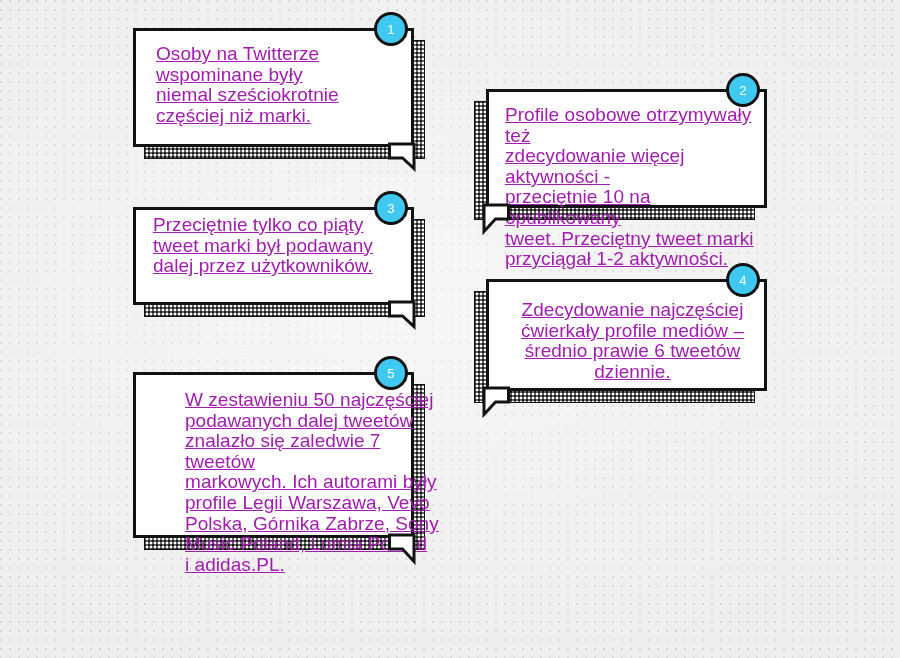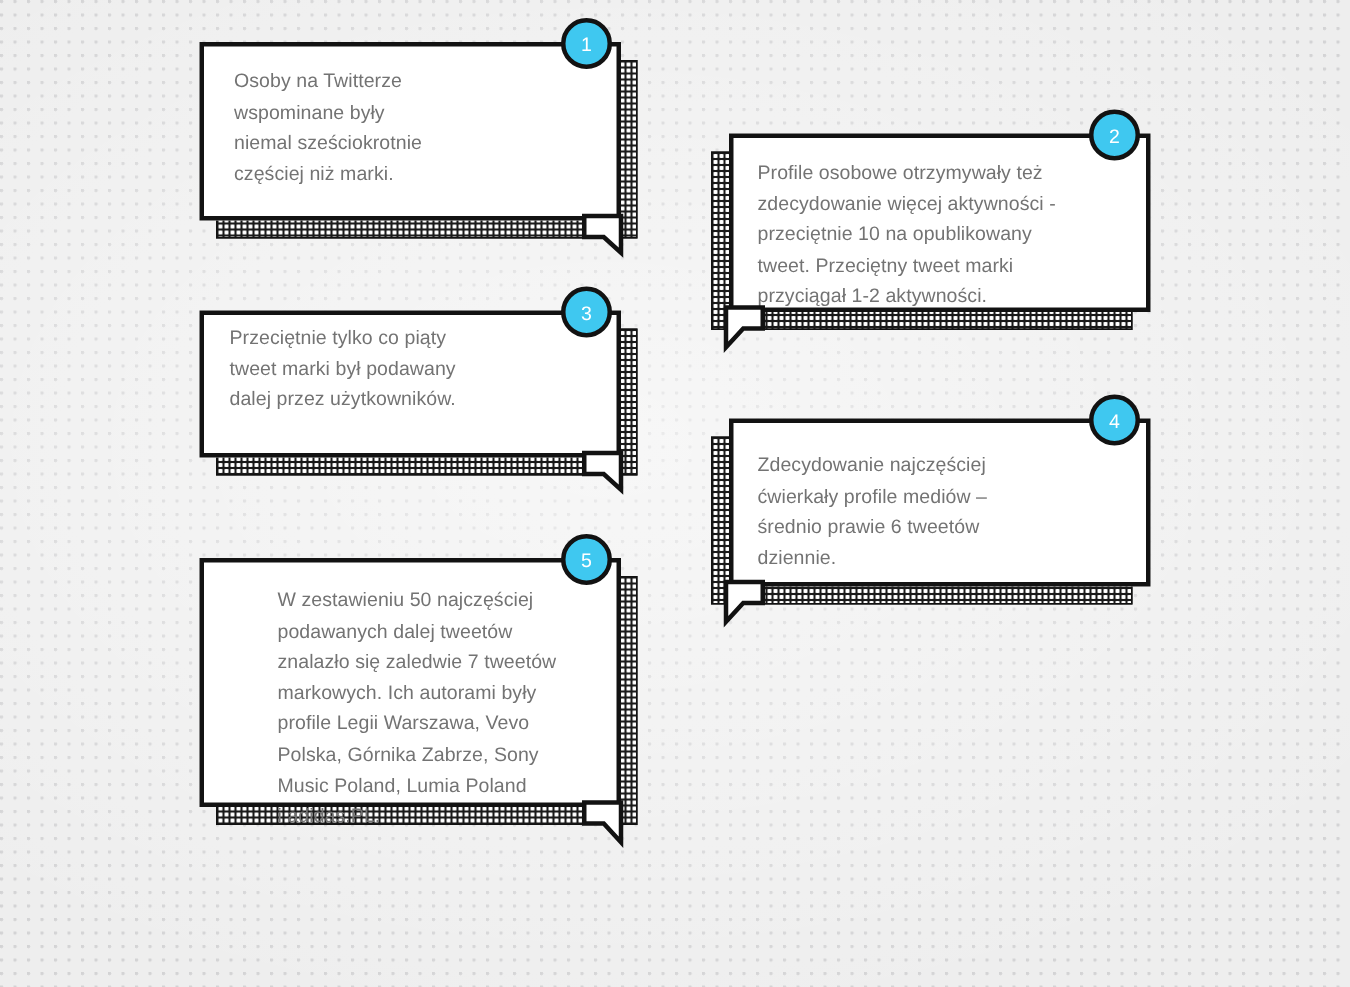--- a/index.html
+++ b/index.html
@@ -52,26 +52,27 @@
   .bubble-body {
     position: absolute;
     background: #ffffff;
     border: 3px solid #121212;
     box-sizing: border-box;
     z-index: 2;
   }
 
   .bubble-text {
     position: absolute;
-    color: #737373;
-    font-size: 13px;
+    color: #a21caf;
+    font-size: 19px;
     line-height: 20.6px;
     letter-spacing: 0.05px;
     white-space: pre-line;
     z-index: 3;
+    text-decoration: underline;
   }
 
   
   .bubble-tail {
     position: absolute;
     z-index: 4;
   }
 
   
   .badge {
@@ -147,21 +148,21 @@
       <span class="badge-num">3</span>
     </div>
   </div>
 
   <div class="bubble">
     <div class="bubble-shadow" style="left:474px; top:291px; width:281px; height:112px;"></div>
     <div class="bubble-body" style="left:486px; top:279px; width:281px; height:112px;"></div>
     <svg class="bubble-tail" style="left:478px; top:386px;" width="32" height="34" viewBox="0 0 32 34">
       <path d="M30.5,2 L6,2 L6,28.5 L17.5,16 L30.5,16 Z" fill="#ffffff" stroke="#121212" stroke-width="3" stroke-linejoin="miter"></path>
     </svg>
-    <div class="bubble-text" style="left:505px; top:300px; width:255px;">Zdecydowanie najczęściej
+    <div class="bubble-text" style="left:505px; top:300px; width:255px;text-align:center;">Zdecydowanie najczęściej
 ćwierkały profile mediów –
 średnio prawie 6 tweetów
 dziennie.</div>
     <div class="badge" style="left:726px; top:263px;">
       <span class="badge-num">4</span>
     </div>
   </div>
 
   <div class="bubble">
     <div class="bubble-shadow" style="left:144px; top:384px; width:281px; height:166px;"></div>

